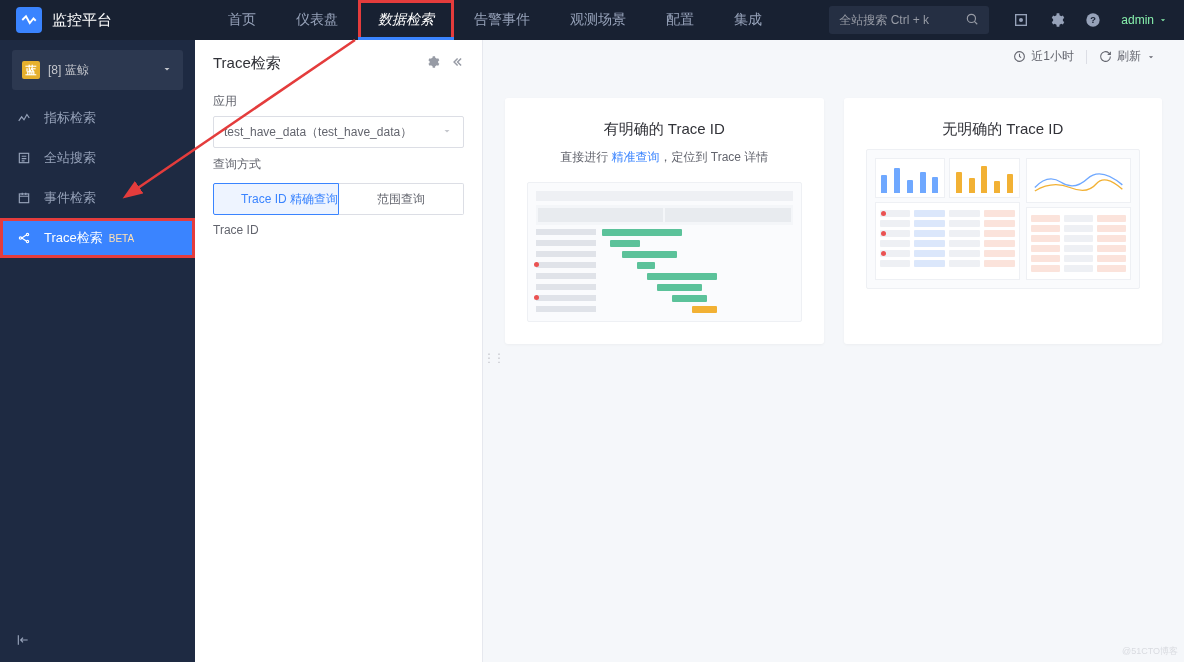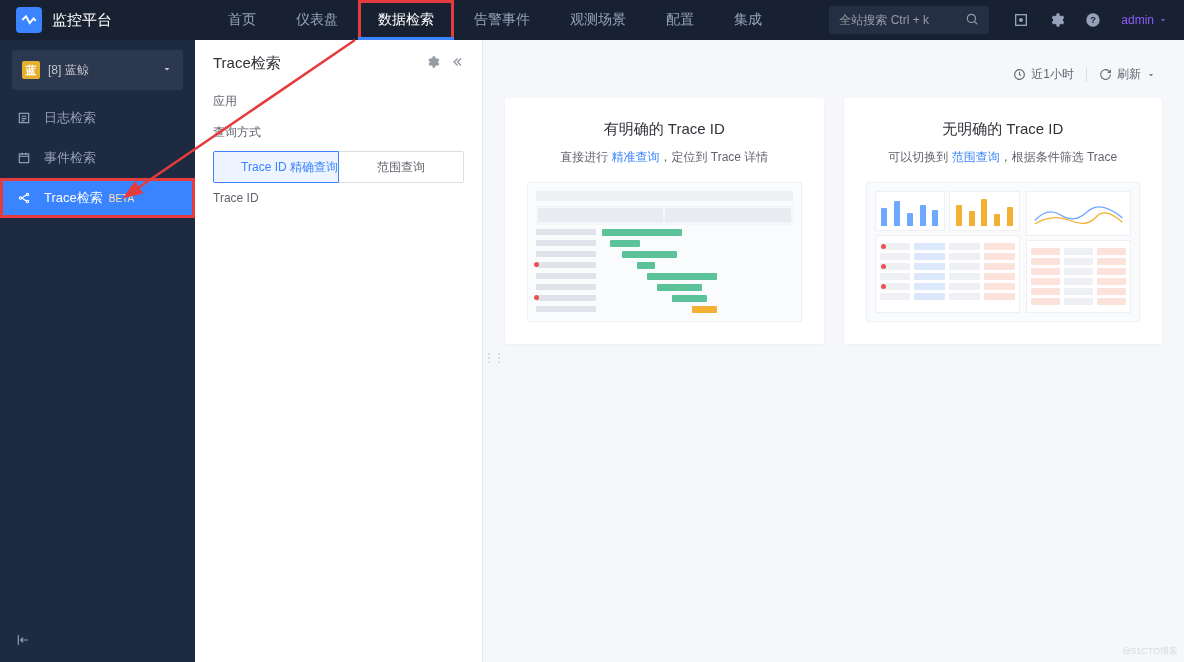--- a/index.html
+++ b/index.html
@@ -7,26 +7,26 @@
     
     
     .topnav { height: 40px; background: #182132; display: flex; align-items: center; color: #c4c6cc; }
     .brand { display: flex; align-items: center; padding: 0 16px; color: #fff; font-size: 15px; font-weight: 500; }
     .brand-icon { width: 26px; height: 26px; background: #3a84ff; border-radius: 4px; margin-right: 10px; display: flex; align-items: center; justify-content: center; }
     .brand-icon svg { width: 18px; height: 18px; }
     .nav-items { display: flex; height: 100%; margin-left: 80px; }
     .nav-item { padding: 0 20px; display: flex; align-items: center; cursor: pointer; position: relative; color: #96a2b9; font-size: 14px; }
     .nav-item.active { color: #fff; }
     .nav-item.active::after { content: ""; position: absolute; bottom: 0; left: 0; right: 0; height: 3px; background: #3a84ff; }
-    .nav-item.highlighted { outline: 3px solid #e43c3c; outline-offset: -3px; }
+    .nav-item.highlighted { outline: 3px solid #e43c3c; outline-offset: -3px; font-style: italic; }
     .nav-spacer { flex: 1; }
     .search-box { width: 160px; height: 28px; background: #252f43; border-radius: 3px; display: flex; align-items: center; padding: 0 10px; color: #979ba5; font-size: 12px; margin-right: 14px; }
     .search-box span:last-child { margin-left: auto; }
     .top-icon { width: 28px; height: 28px; display: flex; align-items: center; justify-content: center; cursor: pointer; color: #96a2b9; margin: 0 4px; }
-    .admin { display: flex; align-items: center; padding: 0 16px 0 10px; color: #8b5cf6; cursor: pointer; font-size: 12px; }
+    .admin { display: flex; align-items: center; padding: 0 16px 0 10px; color: #86efac; cursor: pointer; font-size: 12px; }
     
     
     .body { display: flex; height: calc(100% - 40px); }
     
     
     .sidebar { width: 195px; background: #1e2a42; color: #c4c6cc; display: flex; flex-direction: column; }
     .biz-select { height: 40px; margin: 10px 12px 8px; background: #2c3850; border-radius: 3px; display: flex; align-items: center; padding: 0 10px; cursor: pointer; font-size: 12px; color: #c4c6cc; }
     .biz-badge { width: 18px; height: 18px; background: #e6b02e; border-radius: 2px; color: #fff; font-size: 11px; display: flex; align-items: center; justify-content: center; margin-right: 8px; font-weight: 600; }
     .biz-select .chev { margin-left: auto; }
     .side-item { height: 40px; display: flex; align-items: center; padding: 0 16px; cursor: pointer; color: #96a2b9; font-size: 13px; }
@@ -56,21 +56,21 @@
     .input::placeholder { color: #c4c6cc; }
     .input-icon { position: absolute; right: 8px; top: 8px; color: #c4c6cc; font-size: 14px; }
     .btn-row { display: flex; gap: 10px; margin-top: 16px; }
     .btn { height: 32px; padding: 0 16px; border-radius: 2px; font-size: 13px; cursor: pointer; display: flex; align-items: center; border: 1px solid transparent; }
     .btn-primary { background: #3a84ff; color: #fff; }
     .btn-default { background: #fff; border-color: #dcdee5; color: #63656e; }
     .btn-primary svg { margin-right: 4px; }
     
     
     .main { flex: 1; position: relative; background: #f5f7fa; }
-    .toolbar { position: absolute; top: 22px; right: 22px; display: flex; gap: 6px; align-items: center; font-size: 12px; color: #63656e; }
+    .toolbar { position: absolute; top: 4px; right: 22px; display: flex; gap: 6px; align-items: center; font-size: 12px; color: #63656e; }
     .tool-chip { display: flex; align-items: center; gap: 5px; padding: 4px 6px; cursor: pointer; }
     .divider { width: 1px; height: 14px; background: #dcdee5; }
     .cards { display: flex; gap: 20px; padding: 58px 22px; }
     .card { flex: 1; background: #fff; border-radius: 3px; padding: 22px; box-shadow: 0 1px 3px rgba(0,0,0,0.04); }
     .card-title { font-size: 15px; color: #313238; text-align: center; margin-bottom: 10px; font-weight: 500; }
     .card-sub { font-size: 12px; text-align: center; color: #63656e; margin-bottom: 16px; }
     .card-sub .link { color: #3a84ff; }
     .thumb { width: 100%; height: 140px; background: #fafbfd; border: 1px solid #eef0f4; border-radius: 2px; padding: 8px; }
     
     
@@ -182,25 +182,33 @@
       <span>[8] 蓝鲸</span>
       <span class="chev">
         <svg width="12" height="12" viewBox="0 0 24 24" fill="currentColor">
             <path d="M7 10l5 5 5-5z"></path>
           </svg>
       </span>
     </div>
     <div class="side-item">
       <span class="side-ico">
           <svg width="14" height="14" viewBox="0 0 24 24" fill="none" stroke="currentColor" stroke-width="2">
+            <path d="M3 17l5-7 4 5 5-9 4 6"></path>
+          </svg>
+        </span>
+      <span>指标检索</span>
+    </div>
+    <div class="side-item">
+      <span class="side-ico">
+          <svg width="14" height="14" viewBox="0 0 24 24" fill="none" stroke="currentColor" stroke-width="2">
             <rect x="4" y="4" width="16" height="16"></rect>
             <path d="M8 9h8M8 13h8M8 17h5"></path>
           </svg>
         </span>
-      <span>日志检索</span>
+      <span>全站搜索</span>
     </div>
     <div class="side-item">
       <span class="side-ico">
           <svg width="14" height="14" viewBox="0 0 24 24" fill="none" stroke="currentColor" stroke-width="2">
             <rect x="4" y="5" width="16" height="15"></rect>
             <path d="M4 9h16M9 3v4M15 3v4"></path>
           </svg>
         </span>
       <span>事件检索</span>
     </div>
@@ -229,20 +237,26 @@
       <div class="panel-head-icons">
         <span><svg width="14" height="14" viewBox="0 0 24 24" fill="currentColor">
               <path d="M12 8a4 4 0 100 8 4 4 0 000-8zm8.94 4a8.14 8.14 0 00-.14-1.5l2.1-1.64-2-3.46-2.49 1a8 8 0 00-2.6-1.5L15.5 2h-4l-.31 2.9a8 8 0 00-2.6 1.5l-2.49-1-2 3.46 2.1 1.64a8.14 8.14 0 000 3l-2.1 1.64 2 3.46 2.49-1a8 8 0 002.6 1.5l.31 2.9h4l.31-2.9a8 8 0 002.6-1.5l2.49 1 2-3.46-2.1-1.64c.09-.49.14-.99.14-1.5z"></path>
             </svg></span>
         <span><svg width="14" height="14" viewBox="0 0 24 24" fill="none" stroke="currentColor" stroke-width="2.5">
               <path d="M13 6l-6 6 6 6M19 6l-6 6 6 6"></path>
             </svg></span>
       </div>
     </div>
     <div class="label">应用</div>
+    <div class="select">
+      <span>test_have_data（test_have_data）</span>
+      <span class="chev"><svg width="12" height="12" viewBox="0 0 24 24" fill="currentColor">
+            <path d="M7 10l5 5 5-5z"></path>
+          </svg></span>
+    </div>
     <div class="label">查询方式</div>
     <div class="tab-group">
       <div class="tab-btn active">
           <span>Trace ID 精确查询</span>
         </div>
       <div class="tab-btn">
           <span>范围查询</span>
         </div>
     </div>
     <div class="label">Trace ID</div>
@@ -317,23 +331,20 @@
             </div>
           <div class="th-row">
               <div class="th-label"></div>
               <div class="th-bar" style="width:25px;background:#f2b134;margin-left:90px"></div>
             </div>
         </div>
       </div>
 
       <div class="card">
         <div class="card-title">无明确的 Trace ID</div>
-        <div class="card-sub">
-          <span>可以切换到 </span><span class="link">范围查询</span><span>，根据条件筛选 Trace</span>
-        </div>
         <div class="thumb">
           <div class="th2">
             <div class="th2-col" style="width:58%">
               <div style="display:flex;gap:4px;height:40px">
                 <div class="th2-chart">
                     <div class="th2-bar" style="height:60%;background:#6fa8ff"></div>
                     <div class="th2-bar" style="height:85%;background:#6fa8ff"></div>
                     <div class="th2-bar" style="height:45%;background:#6fa8ff"></div>
                     <div class="th2-bar" style="height:70%;background:#6fa8ff"></div>
                     <div class="th2-bar" style="height:55%;background:#6fa8ff"></div>

